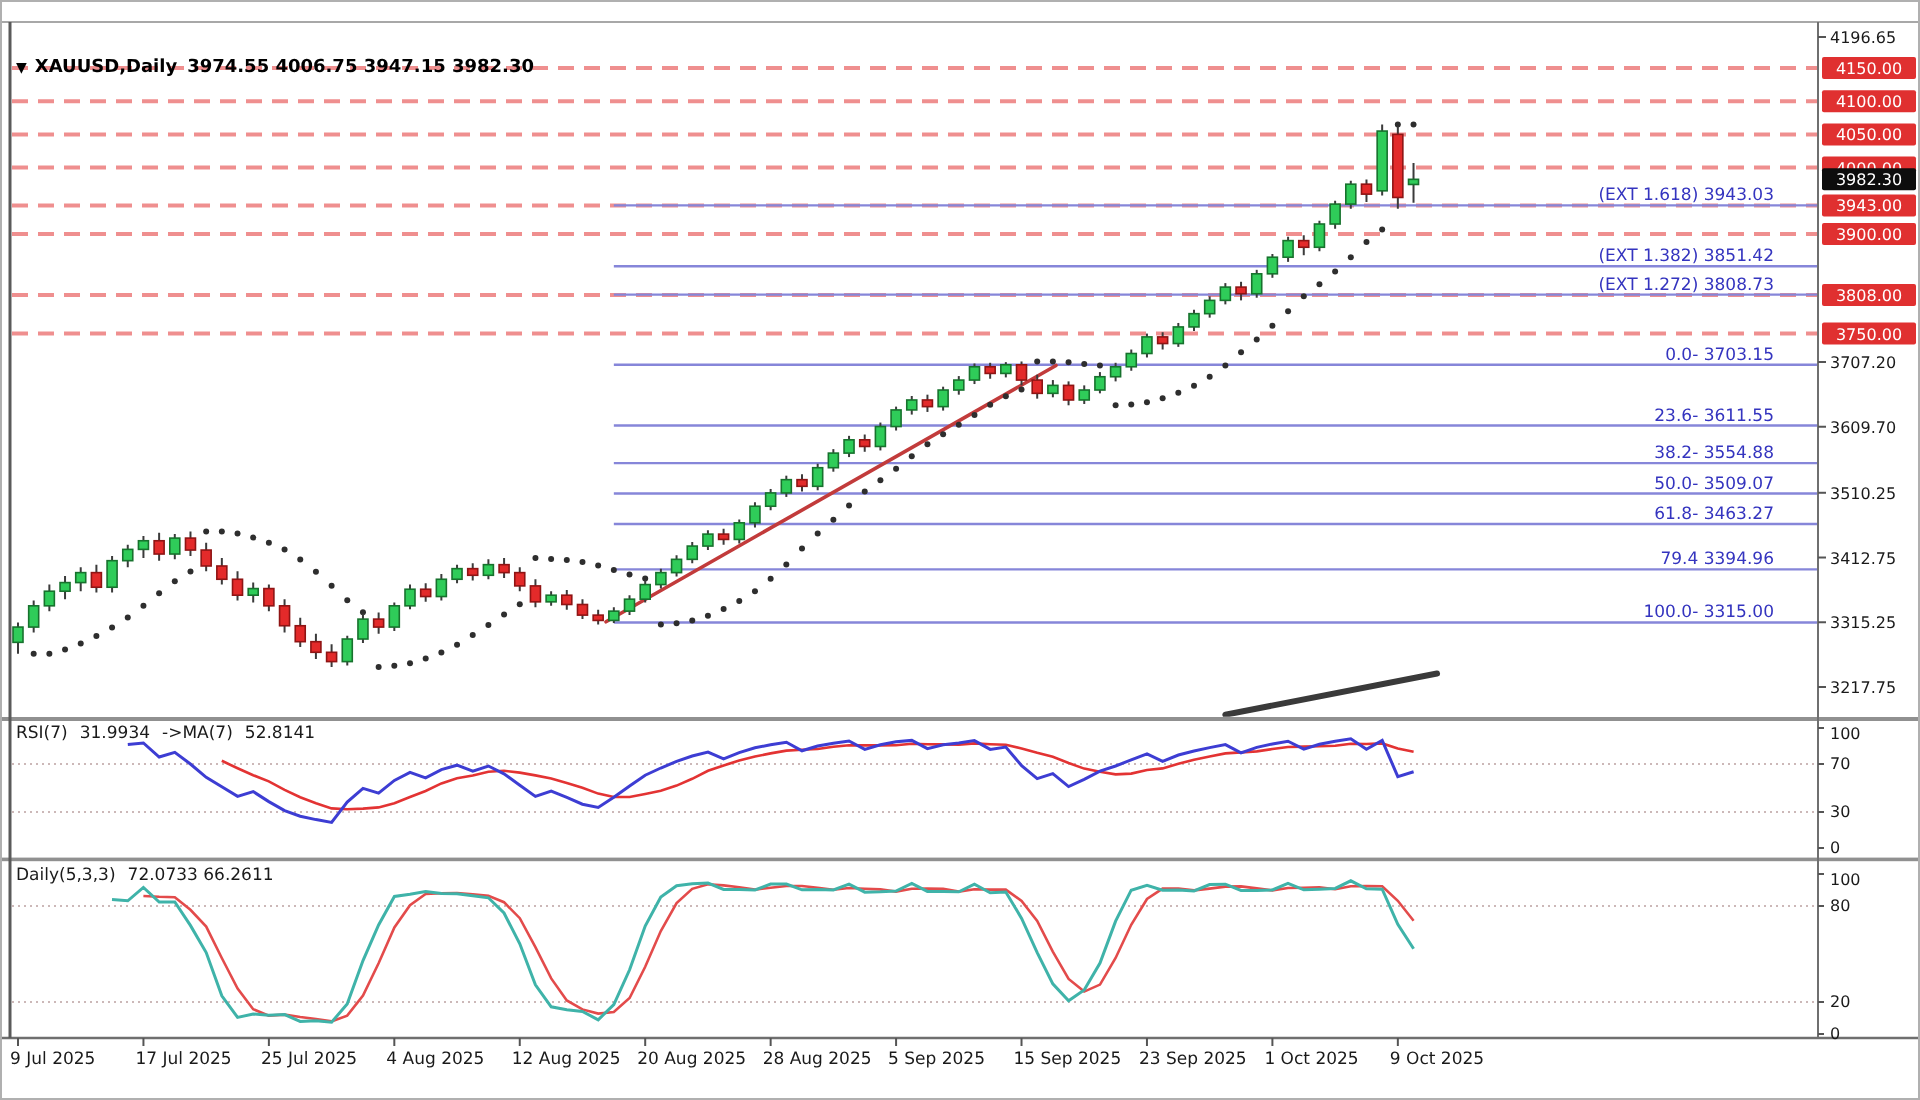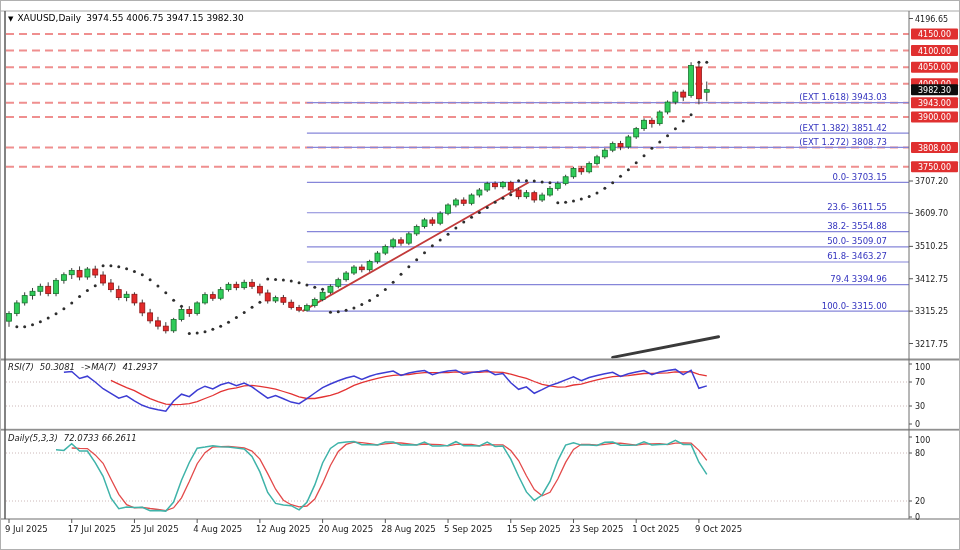--- a/index.html
+++ b/index.html
@@ -1,23 +1,23 @@
 <!DOCTYPE html>
 <html><head>
 <meta charset="utf-8">
 <style>
   html,body{margin:0;padding:0;background:#e8e8e8;}
   .chart-window{position:relative;width:960px;height:550px;background:#fff;overflow:hidden;
     font-family:"DejaVu Sans",sans-serif;border:1px solid #b0b0b0;box-sizing:border-box;}
   svg{position:absolute;left:0;top:0;}
-  .title-bar{position:absolute;left:7px;top:12px;font-size:9px;color:#000;white-space:nowrap;z-index:5;}
+  .title-bar{position:absolute;left:7px;top:28px;font-size:9px;color:#000;white-space:nowrap;z-index:5;font-weight:bold;}
   .title-bar .tri{font-size:7px;margin-right:4px;}
   .title-bar span{margin-right:5px;}
   .ind-label{position:absolute;left:7px;font-size:8.5px;color:#1a1a1a;white-space:nowrap;z-index:5;}
-  .ind-label span{margin-right:6px;font-style:italic;}
+  .ind-label span{margin-right:6px;}
 </style>
 </head>
 <body>
 
 <div class="chart-window">
   <svg id="chart-svg" width="960" height="550" viewBox="0 0 960 550">
       <defs>
         <clipPath id="mainClip">
           <rect x="5" y="10" width="903" height="347.4"></rect>
         </clipPath>
@@ -421,19 +421,19 @@
       <text x="631.2" y="531" font-size="8.5" fill="#1a1a1a">1 Oct 2025</text>
       <line x1="697.92" y1="518" x2="697.92" y2="522" stroke="#555" stroke-width="1"></line>
       <text x="693.92" y="531" font-size="8.5" fill="#1a1a1a">9 Oct 2025</text>
     </svg>
 
   <div class="title-bar">
     <span class="tri">▼</span><span>XAUUSD,Daily</span><span>3974.55 4006.75 3947.15 3982.30</span>
   </div>
 
   <div class="ind-label" style="top:361px">
-    <span>RSI(7)</span><span>50.3081</span><span>-&gt;MA(7)</span><span>41.2937</span>
+    <span>RSI(7)</span><span>31.9934</span><span>-&gt;MA(7)</span><span>52.8141</span>
   </div>
 
   <div class="ind-label" style="top:432px">
     <span>Daily(5,3,3)</span><span>72.0733 66.2611</span>
   </div>
 </div>
 
 </body></html>

